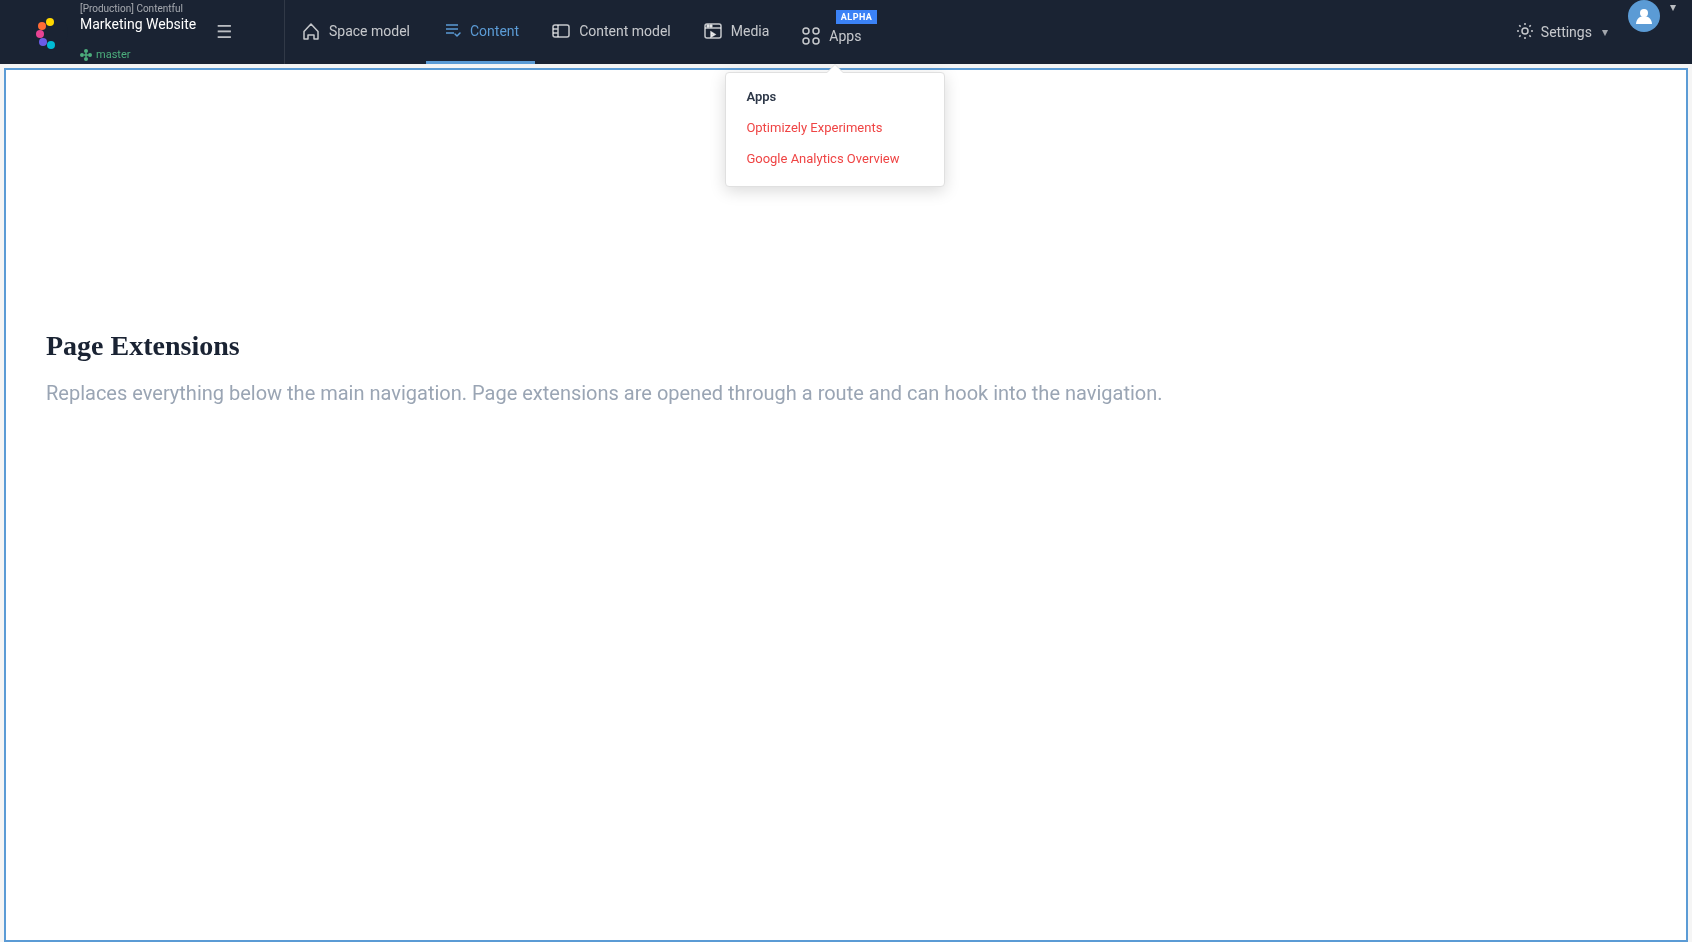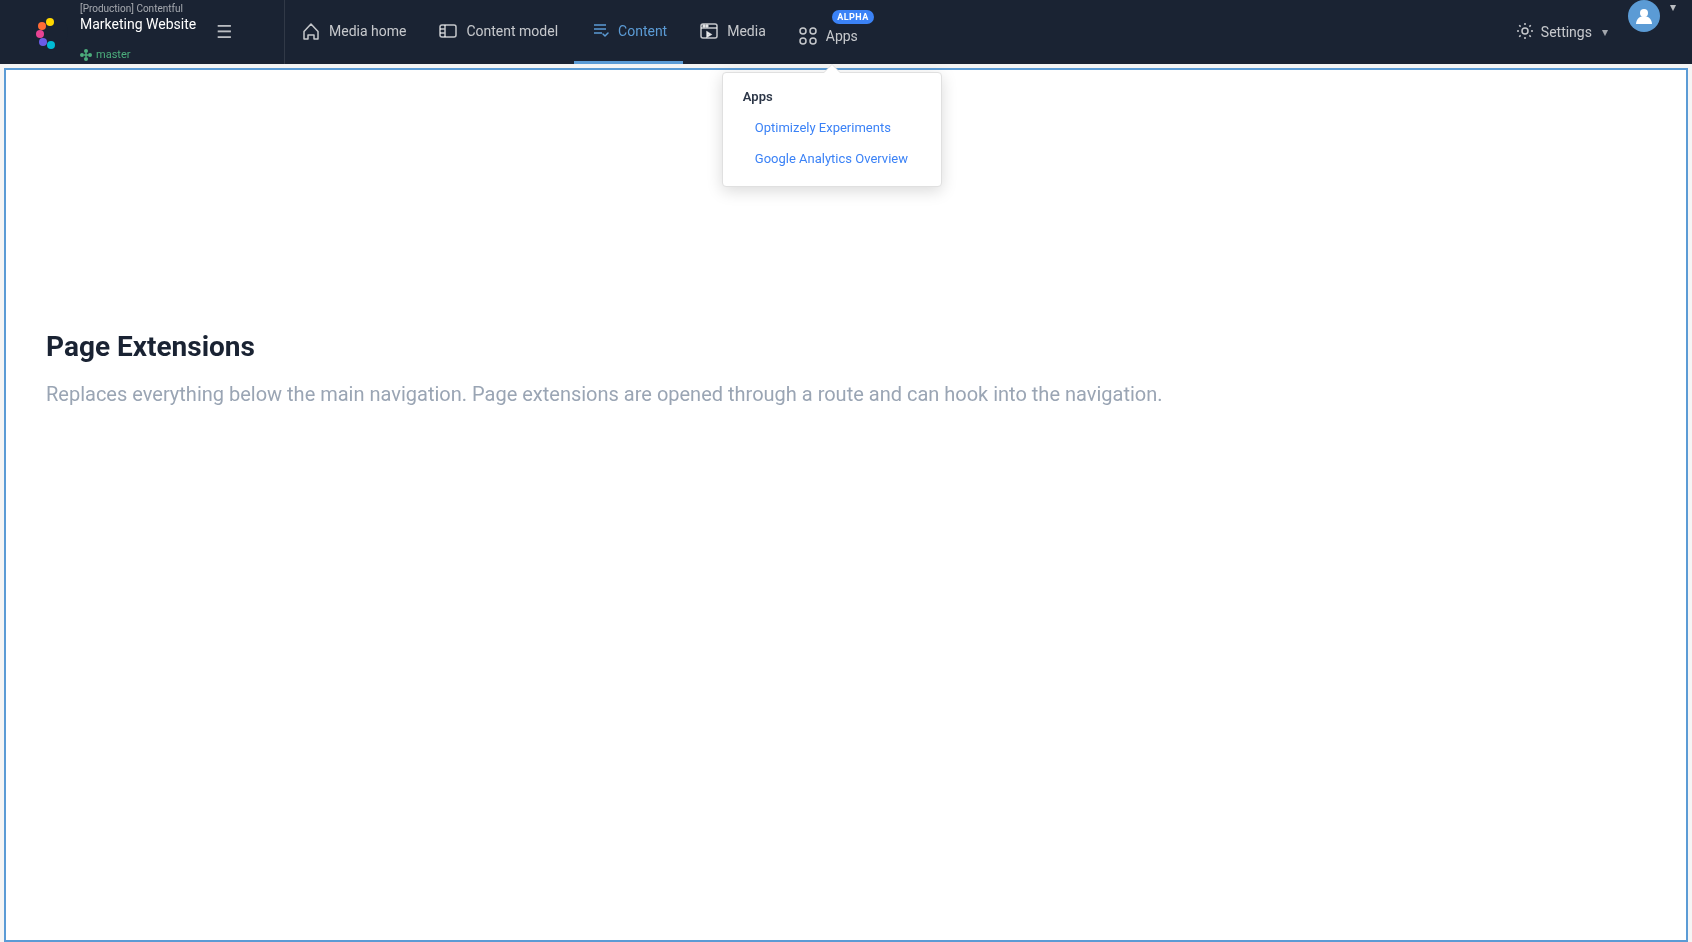--- a/index.html
+++ b/index.html
@@ -123,21 +123,21 @@
       width: 20px;
       height: 20px;
     }
 
     .alpha-badge {
       background: #3b82f6;
       color: #fff;
       font-size: 9px;
       font-weight: 700;
       padding: 2px 5px;
-      border-radius: 7px;
+      border-radius: 0;
       position: absolute;
       top: 10px;
       right: 8px;
       letter-spacing: 0.5px;
     }
 
     .apps-nav-item {
       padding-top: 10px;
     }
 
@@ -233,45 +233,45 @@
 
     .dropdown-section-title {
       font-size: 13px;
       font-weight: 600;
       color: #2d3748;
       padding: 4px 20px 8px;
     }
 
     .dropdown-item {
       font-size: 13px;
-      color: #3b82f6;
+      color: #ef4444;
       padding: 8px 20px;
       cursor: pointer;
       display: block;
-      margin-left: 12px;
     }
 
     
     .apps-nav-wrapper {
       position: relative;
       height: 100%;
       display: flex;
       align-items: center;
     }
 
     
     .page-content {
       padding: 260px 40px 40px;
     }
 
     .page-extensions-title {
       font-size: 28px;
       font-weight: 700;
       color: #1a2333;
       margin-bottom: 16px;
+      font-family: Liberation Serif, serif;
     }
 
     .page-extensions-desc {
       font-size: 20px;
       color: #9aa5b4;
       line-height: 1.5;
       max-width: 1400px;
     }
   </style>
 </head>
@@ -311,41 +311,41 @@
   </div>
 
   <div class="nav-items">
 
     <a class="nav-item">
       <span class="icon">
         <svg viewBox="0 0 20 20" fill="none" stroke="currentColor" stroke-width="1.5" xmlns="http://www.w3.org/2000/svg">
           <path d="M3 10.5L10 3l7 7.5V18H13v-4h-6v4H3V10.5z" stroke-linejoin="round"></path>
         </svg>
       </span>
-      <span>Media home</span>
+      <span>Space model</span>
+    </a>
+
+    <a class="nav-item active">
+      <span class="icon">
+        <svg viewBox="0 0 20 20" fill="none" stroke="#5b9bd5" stroke-width="1.5" xmlns="http://www.w3.org/2000/svg">
+          <path d="M4 4h12M4 8h12M4 12h8"></path>
+          <path d="M13 13l2 2 3-3" stroke-linecap="round" stroke-linejoin="round"></path>
+        </svg>
+      </span>
+      <span>Content</span>
     </a>
 
     <a class="nav-item">
       <span class="icon">
         <svg viewBox="0 0 20 20" fill="none" stroke="currentColor" stroke-width="1.5" xmlns="http://www.w3.org/2000/svg">
           <rect x="2" y="4" width="16" height="12" rx="2"></rect>
           <path d="M7 4v12M2 8h5M2 12h5"></path>
         </svg>
       </span>
       <span>Content model</span>
-    </a>
-
-    <a class="nav-item active">
-      <span class="icon">
-        <svg viewBox="0 0 20 20" fill="none" stroke="#5b9bd5" stroke-width="1.5" xmlns="http://www.w3.org/2000/svg">
-          <path d="M4 4h12M4 8h12M4 12h8"></path>
-          <path d="M13 13l2 2 3-3" stroke-linecap="round" stroke-linejoin="round"></path>
-        </svg>
-      </span>
-      <span>Content</span>
     </a>
 
     <a class="nav-item">
       <span class="icon">
         <svg viewBox="0 0 20 20" fill="none" stroke="currentColor" stroke-width="1.5" xmlns="http://www.w3.org/2000/svg">
           <rect x="2" y="3" width="16" height="14" rx="2"></rect>
           <path d="M2 7h16"></path>
           <circle cx="5" cy="5" r="1" fill="currentColor"></circle>
           <circle cx="8" cy="5" r="1" fill="currentColor"></circle>
           <path d="M8 11l4 2.5-4 2.5V11z" fill="currentColor"></path>

